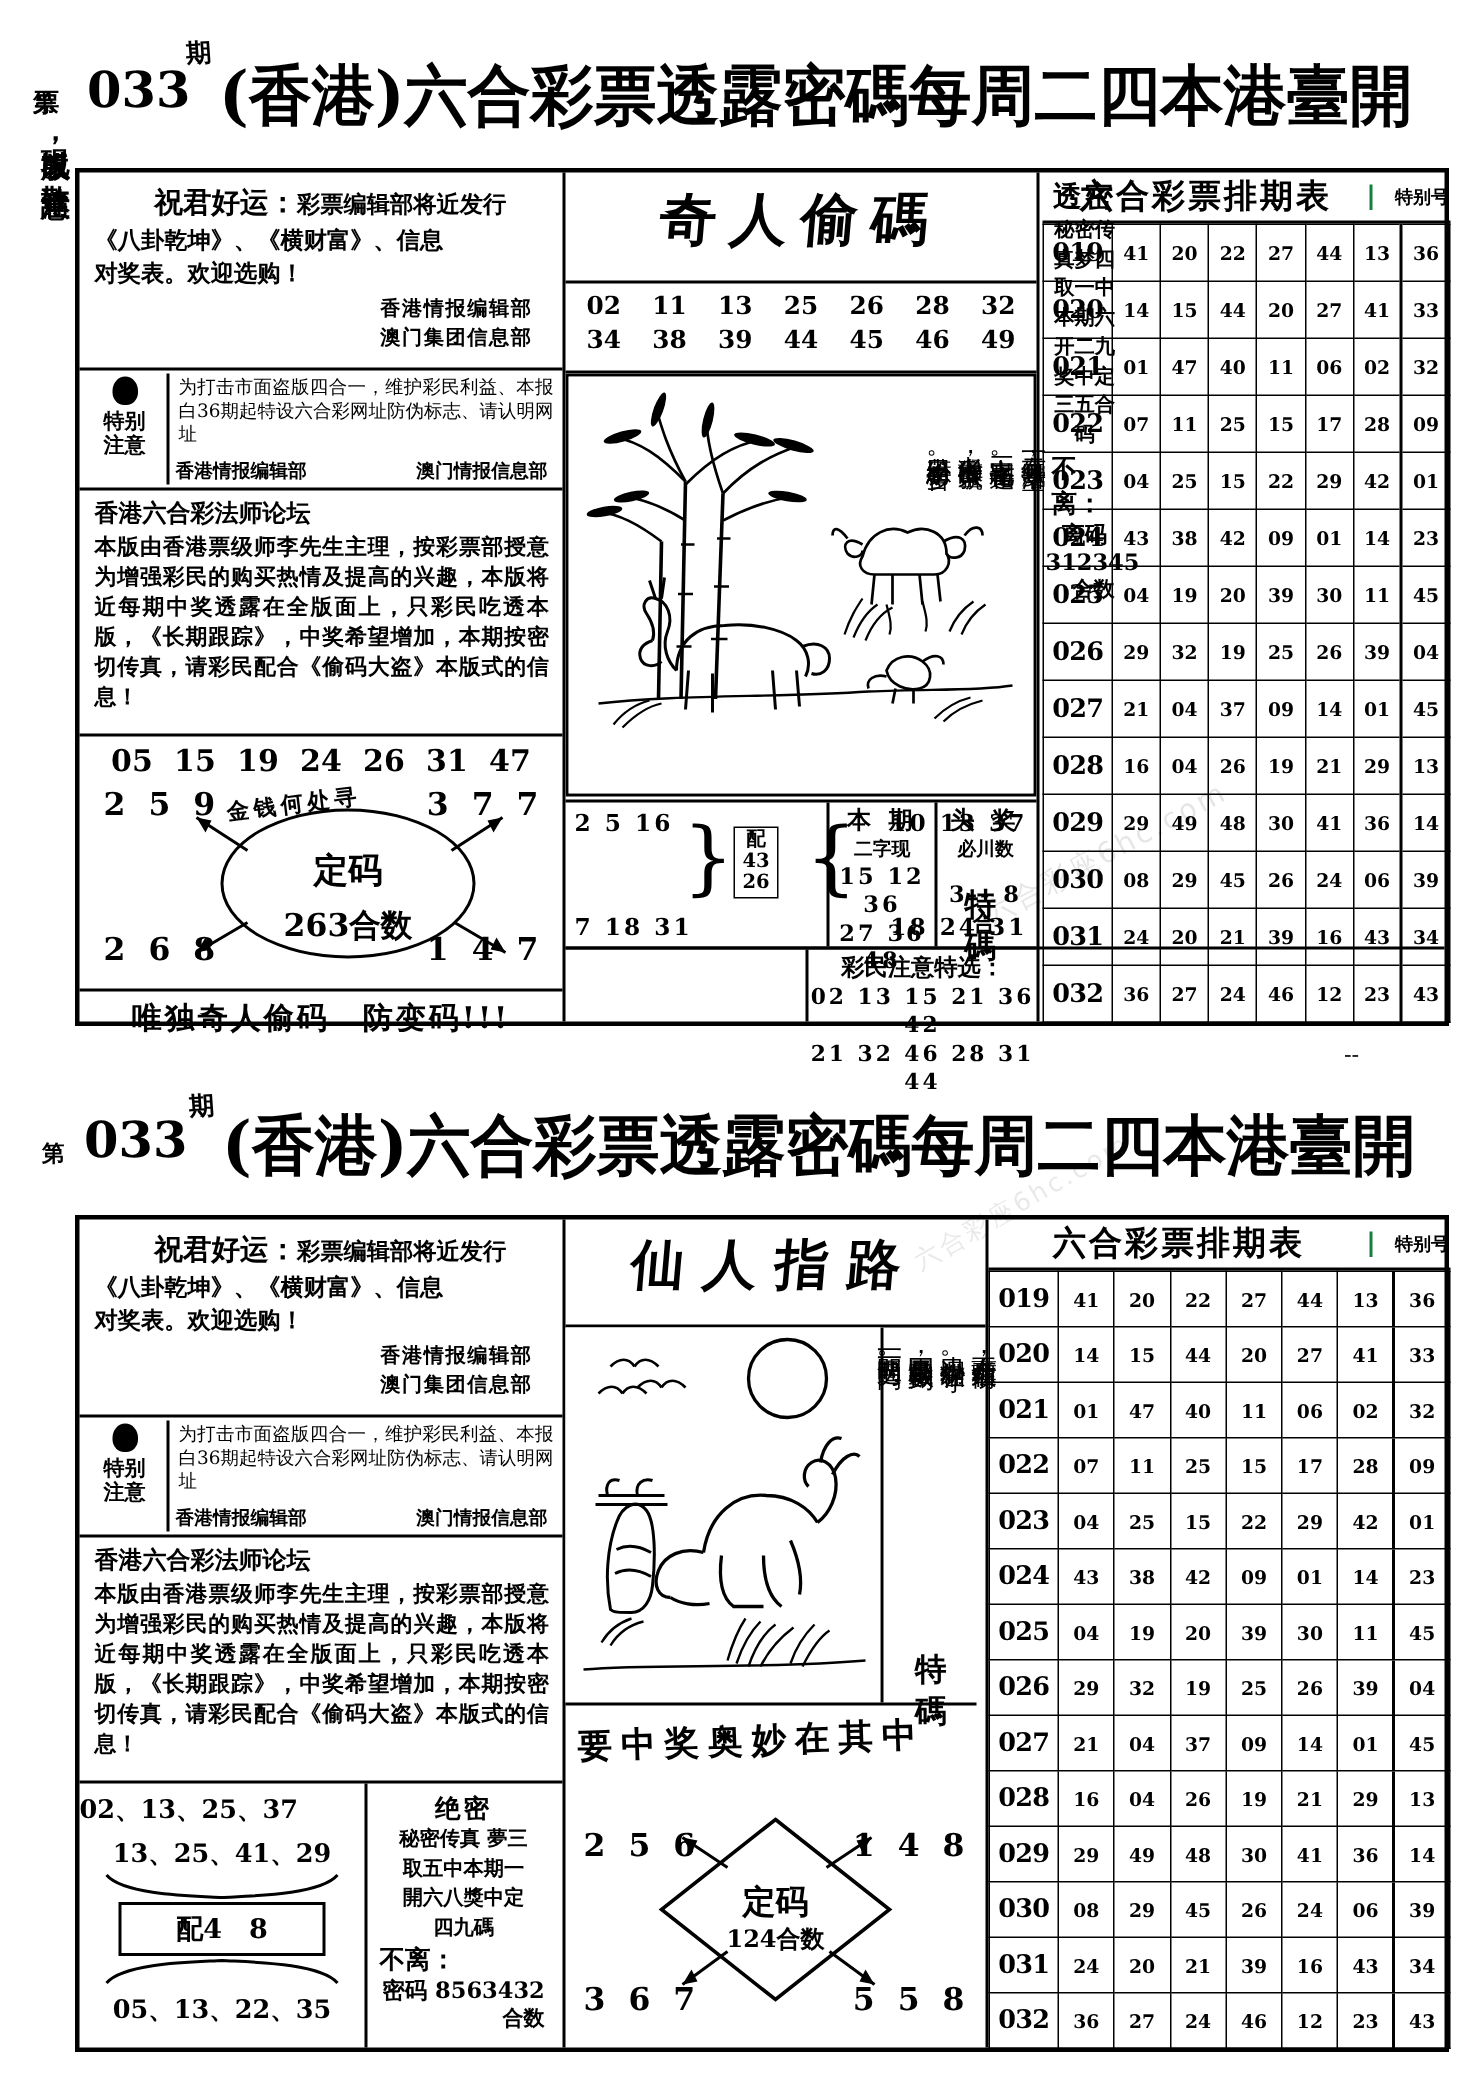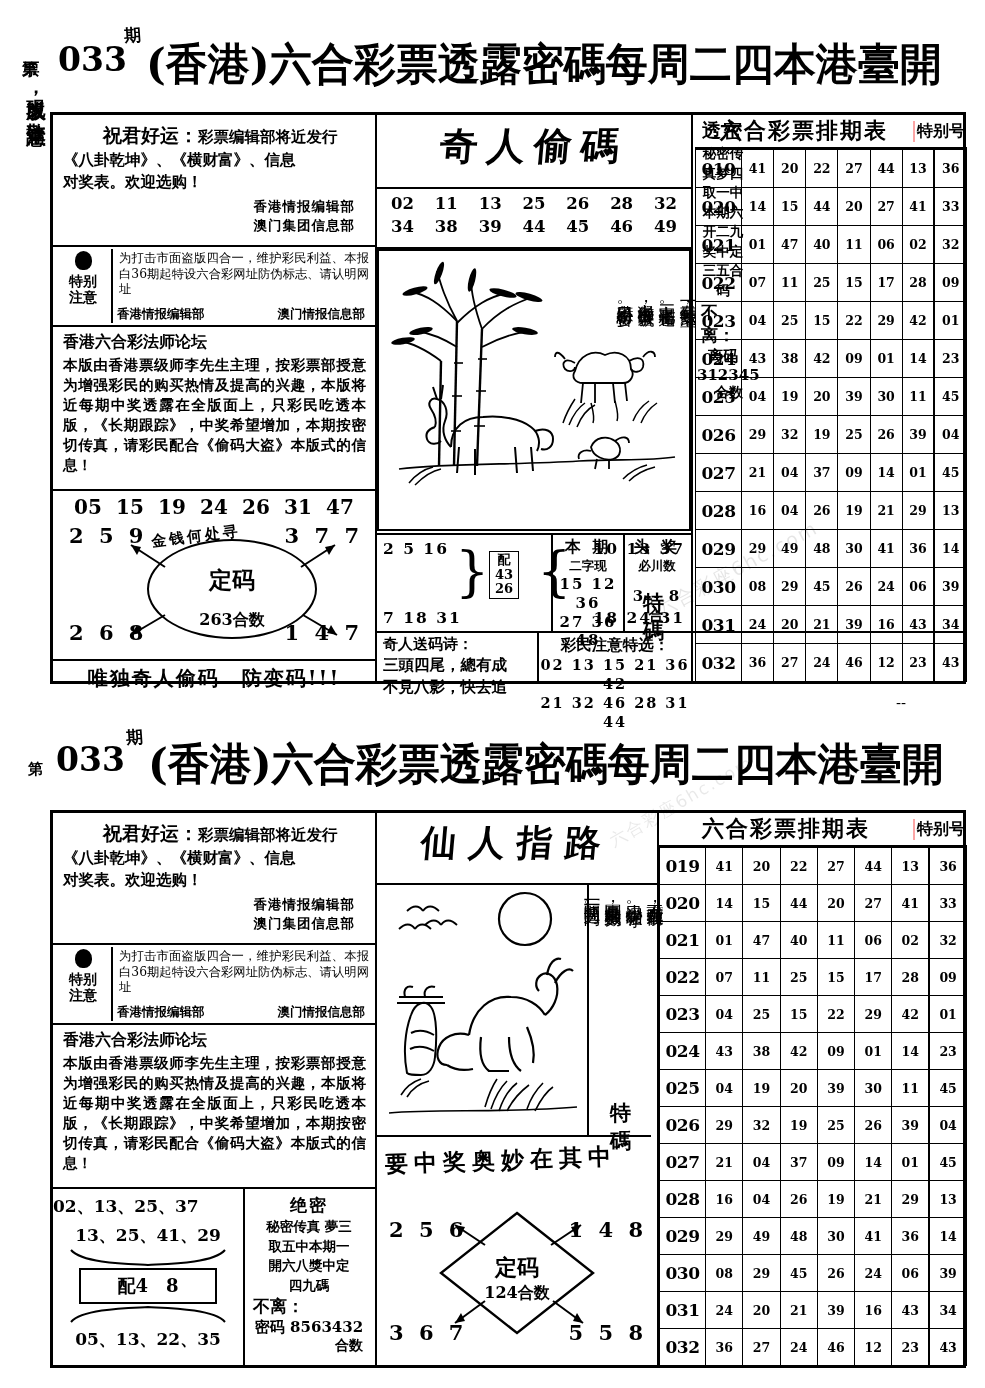--- a/index.html
+++ b/index.html
@@ -123,21 +123,21 @@
   .ellipse {
     position: absolute; left: 94px; top: 20px; width: 170px; height: 100px;
     border: 2.5px solid #000; border-radius: 50%;
   }
   .ellipse .dm {
     position: absolute; left: 0; right: 0; top: 24px; text-align: center;
     font-family: "DejaVu Sans", sans-serif; font-weight: bold; font-size: 23px;
   }
   .ellipse .hs {
     position: absolute; left: 0; right: 0; bottom: 6px; text-align: center;
-    font-family: "DejaVu Serif", serif; font-weight: bold; font-size: 16px;
+    font-family: "DejaVu Serif", serif; font-weight: bold; font-size: 21px;
   }
   .corner-num {
     position: absolute; font-family: "DejaVu Serif", serif; font-weight: bold;
     font-size: 21px; letter-spacing: 4px;
   }
   .arc-label {
     position: absolute; font-family: "DejaVu Serif", serif; font-weight: bold;
     font-size: 15px; letter-spacing: 3px; white-space: nowrap;
   }
   .slogan {
@@ -249,22 +249,22 @@
   
   .tbl-wrap { position: absolute; top: 0; height: 100%; }
   .tbl-head {
     display: flex; border-bottom: 2px solid #000; height: 34px; align-items: center;
   }
   .tbl-head .h1 {
     flex: 1; text-align: center; font-family: "DejaVu Serif", serif;
     font-weight: bold; font-size: 22px; letter-spacing: 2px;
   }
   .tbl-head .h2 {
-    width: 54px; text-align: center; font-family: "DejaVu Serif", serif;
-    font-weight: bold; font-size: 16px; border-left: 2px solid #fca5a5;
+    width: 54px; text-align: right; font-family: "DejaVu Serif", serif;
+    font-weight: bold; font-size: 12px; border-left: 2px solid #15803d;
     letter-spacing: 0px; padding: 0 1px;
   }
   table.draws {
     width: 100%; border-collapse: collapse; table-layout: fixed;
   }
   table.draws td {
     border: 1px solid #000; text-align: center; vertical-align: middle;
     font-family: "DejaVu Serif", serif; font-weight: bold;
     font-size: 12.5px; padding: 0;
   }
@@ -518,25 +518,20 @@
             <div>43</div>
             <div>26</div>
           </div>
           <div class="brace" style="left:160px; top:10px;">{</div>
           <div class="bn" style="right:6px; top:4px;">10 13 37</div>
           <div class="bn" style="right:6px; bottom:4px;">18 24 31</div>
         </div>
 
         <div class="hline" style="top:516px;"></div>
 
-        <div style="position:absolute; left:0; top:518px; width:314px;">
-          <div class="poem-foot-title">奇人送码诗：</div>
-          <div class="poem-foot-line">三頭四尾，總有成</div>
-          <div class="poem-foot-line">不見八影，快去追</div>
-        </div>
         <div class="vline" style="left:160px; top:518px; bottom:0;"></div>
         <div style="position:absolute; left:162px; top:520px; width:152px;">
           <div class="special-pick-title">彩民注意特选：</div>
           <div class="special-pick-nums">02  13  15  21 36 42</div>
           <div class="special-pick-nums">21  32    46  28  31 44</div>
         </div>
       </div>
 
       <div class="col" style="left:640px; width:60px;">
         <div class="secret">

